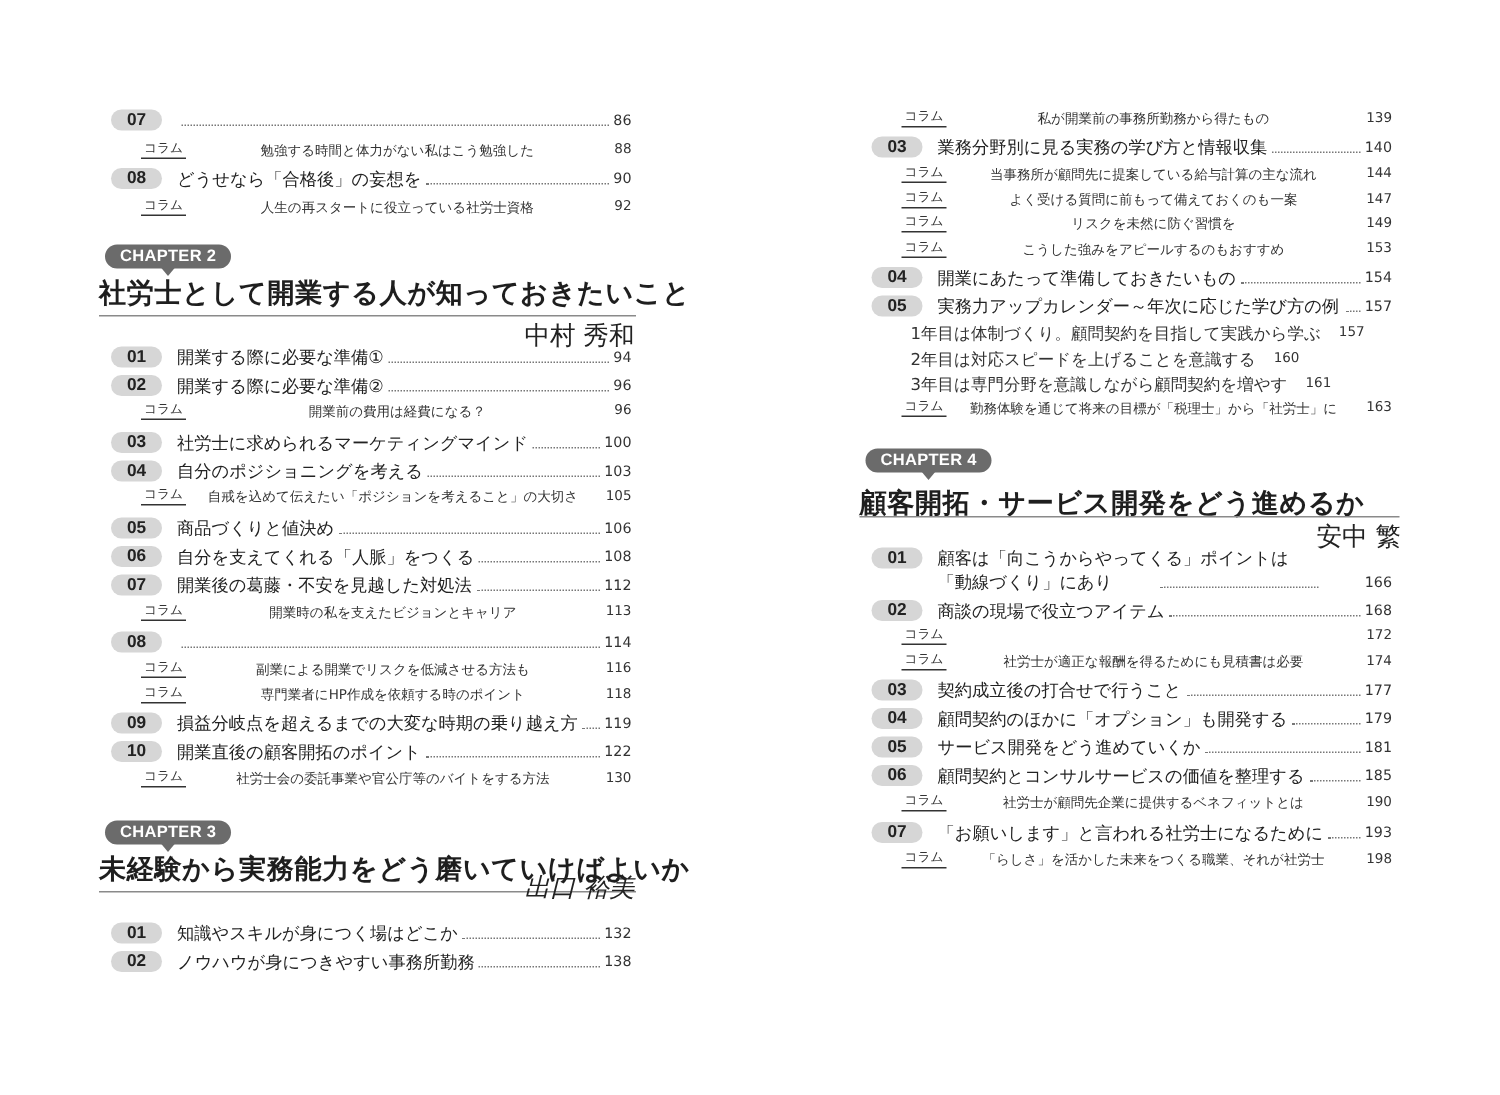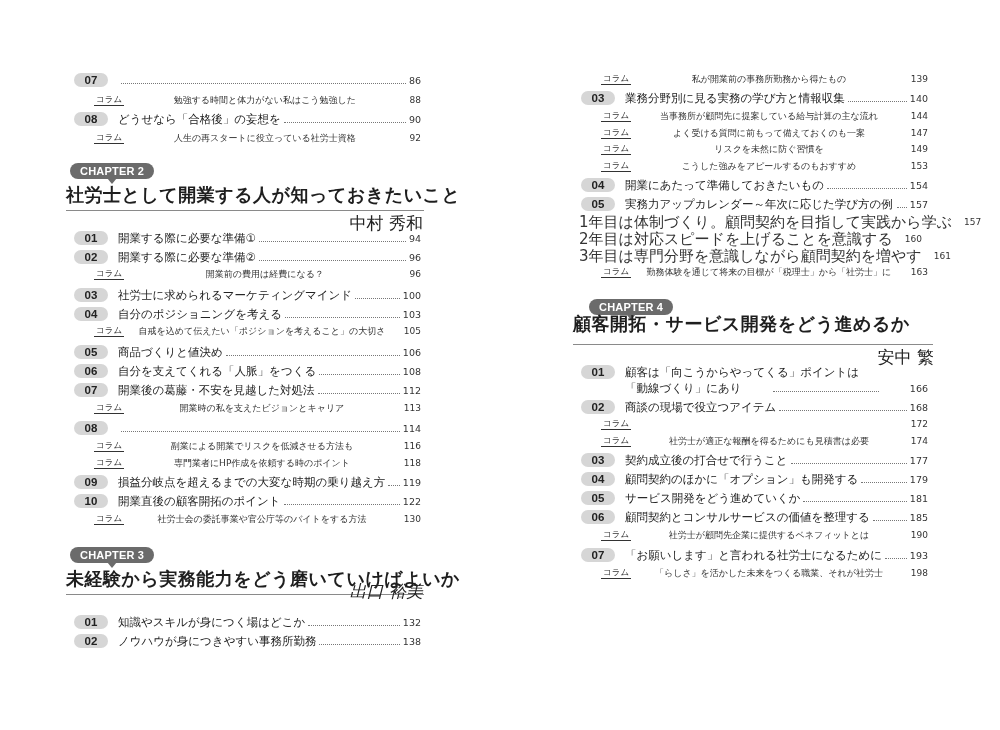--- a/index.html
+++ b/index.html
@@ -27,21 +27,21 @@
   .leader { flex: 1 1 auto; border-bottom: 1.2px dotted #777; margin: 0 3px; height: 0; transform: translateY(3px); min-width: 10px; }
   .page-no { font-size: 9.5px; color: #333; flex: 0 0 auto; }
 
   .col-tag {
     display: inline-block; font-size: 8.5px; color: #333; border-bottom: 1px solid #333;
     padding: 0 2px; margin-left: 28px; margin-right: 8px; line-height: 11px; flex: 0 0 auto;
   }
   .col-title { font-size: 9px; color: #333; }
   .col-page { font-size: 9px; color: #333; margin-left: 12px; }
 
-  .plain-title { font-size: 15px; color: #333; margin-left: 6px; }
+  .plain-title { font-size: 11px; color: #333; margin-left: 34px; }
 
   .chapter-badge {
     position: absolute; height: 16px; line-height: 16px; padding: 0 10px;
     background: #6b6b6b; color: #fff; font-family: "Liberation Sans", sans-serif;
     font-weight: bold; font-size: 11px; border-radius: 9px; letter-spacing: 0.2px;
   }
   .chapter-badge::after {
     content: ""; position: absolute; left: 50%; bottom: -5px; margin-left: -5px;
     border-left: 5px solid transparent; border-right: 5px solid transparent; border-top: 6px solid #6b6b6b;
   }
@@ -249,22 +249,22 @@
   <div class="row plain" style="top:249px;">
     <span class="plain-title">3年目は専門分野を意識しながら顧問契約を増やす</span>
     <span class="col-page">161</span>
   </div>
   <div class="row col" style="top:265px;">
     <span class="col-tag">コラム</span>
     <span class="col-title">勤務体験を通じて将来の目標が「税理士」から「社労士」に</span>
     <span class="col-page">163</span>
   </div>
 
-  <div class="chapter-badge" style="left:16px; top:299px;">CHAPTER 4</div>
-  <div class="chapter-title" style="top:312px;">顧客開拓・サービス開発をどう進めるか</div>
+  <div class="chapter-badge" style="left:4px; top:299px;">CHAPTER 4</div>
+  <div class="chapter-title" style="top:323px;">顧客開拓・サービス開発をどう進めるか</div>
   <div class="chapter-rule" style="top:344px; width:360px;"></div>
   <div class="author" style="right:-6px; top:346px;">安中 繁</div>
 
   <div class="row sec" style="top:363px;">
     <span class="num-badge">01</span>
     <span class="sec-title">顧客は「向こうからやってくる」ポイントは</span>
   </div>
   <div class="row sec" style="top:379px; padding-left:52px;gap:28px;">
     <span class="sec-title">「動線づくり」にあり</span>
     <span class="leader"></span>

